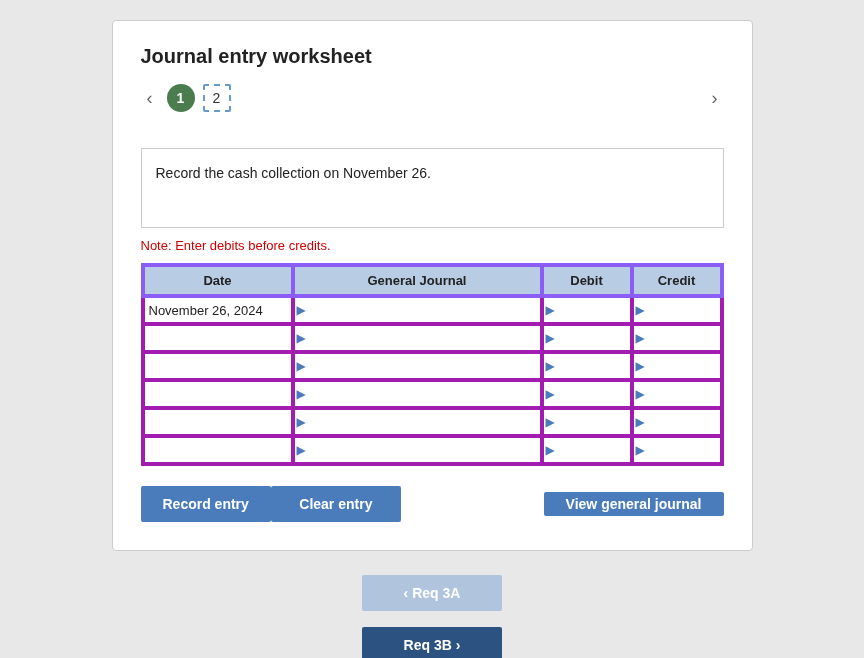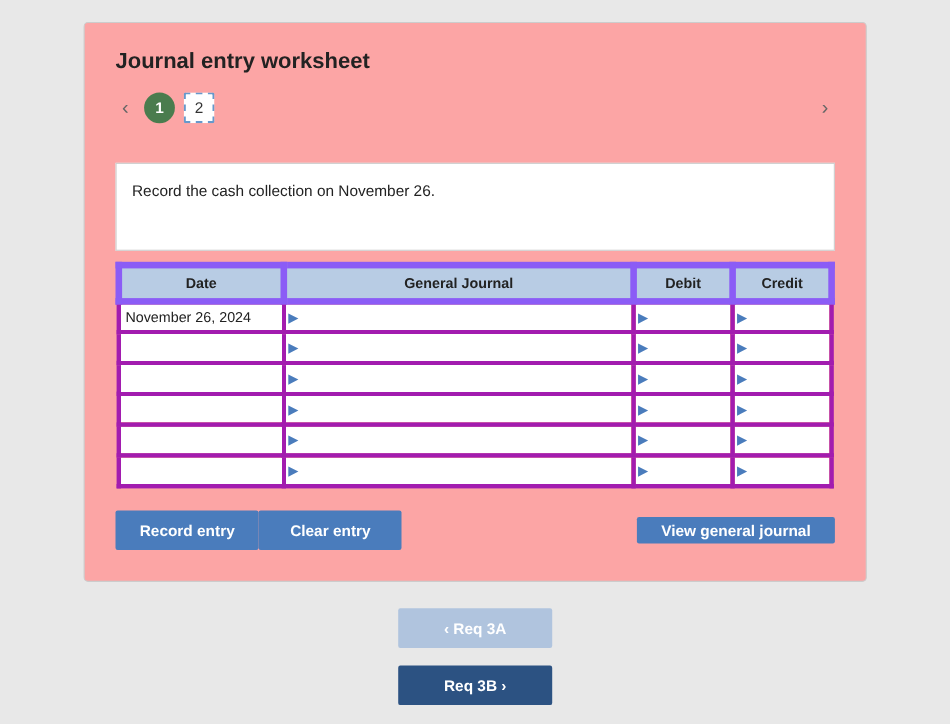--- a/index.html
+++ b/index.html
@@ -9,24 +9,24 @@
       font-size: 14px;
       width: 864px;
       min-height: 658px;
       display: flex;
       flex-direction: column;
       align-items: center;
       padding: 20px 0;
     }
 
     .main-container {
-      background: #fca5a5;
+      background: #ffffff;
       border: 1px solid #ccc;
       border-radius: 4px;
-      width: 712px;
+      width: 641px;
       padding: 24px 28px 28px 28px;
       margin-bottom: 24px;
     }
 
     .worksheet-title {
       font-size: 20px;
       font-weight: bold;
       color: #222;
       margin-bottom: 16px;
     }
@@ -96,21 +96,21 @@
 
     
     .journal-table {
       width: 100%;
       border-collapse: collapse;
       margin-bottom: 20px;
     }
 
     .journal-table th {
       background: #b8cce4;
-      border: 6px solid #8b5cf6;
+      border: 4px solid #8b5cf6;
       padding: 6px 8px;
       text-align: center;
       font-weight: bold;
       font-size: 13px;
       color: #222;
     }
 
     .journal-table td {
       border: 4px solid #a21caf;
       height: 28px;
@@ -232,20 +232,21 @@
     <button class="nav-arrow">‹</button>
     <div class="page-badge-active">1</div>
     <div class="page-badge-inactive">2</div>
     <button class="nav-arrow nav-arrow-right">›</button>
   </div>
 
   <div class="instruction-box">
     <span>Record the cash collection on November 26.</span>
   </div>
 
+  <div class="note-text">Note: Enter debits before credits.</div>
 
   <table class="journal-table">
     <thead>
       <tr>
         <th>Date</th>
         <th>General Journal</th>
         <th>Debit</th>
         <th>Credit</th>
       </tr>
     </thead>

